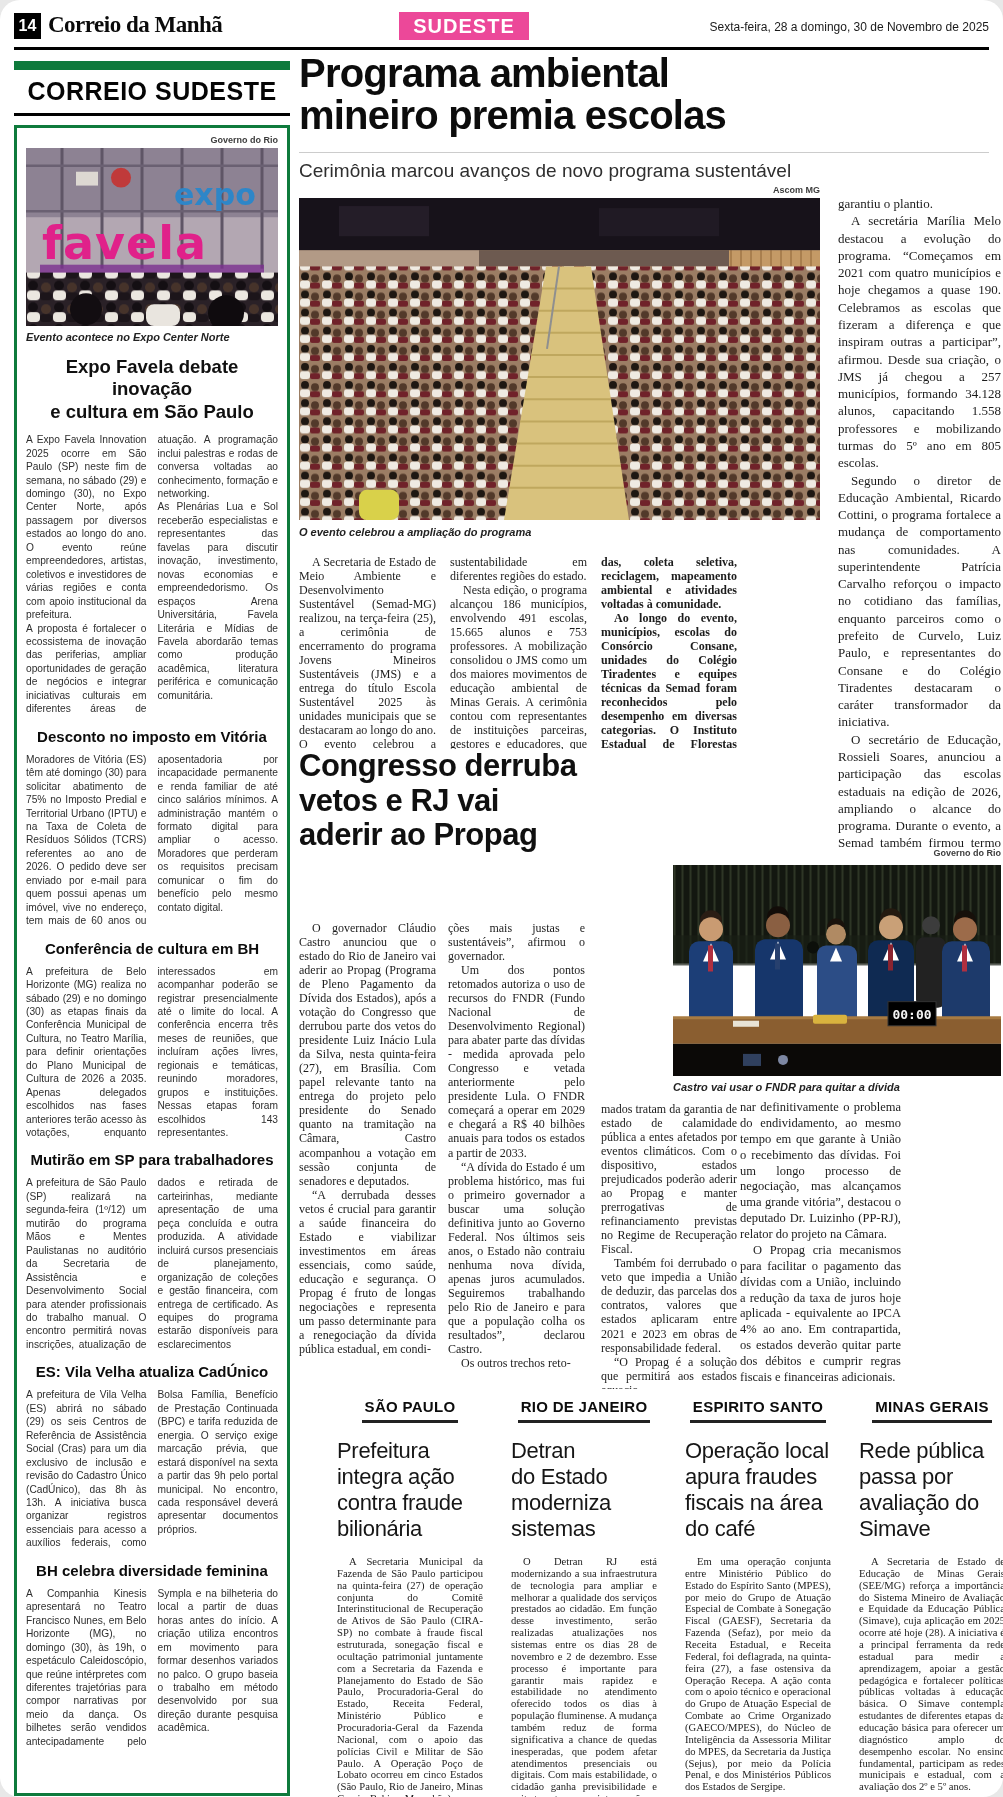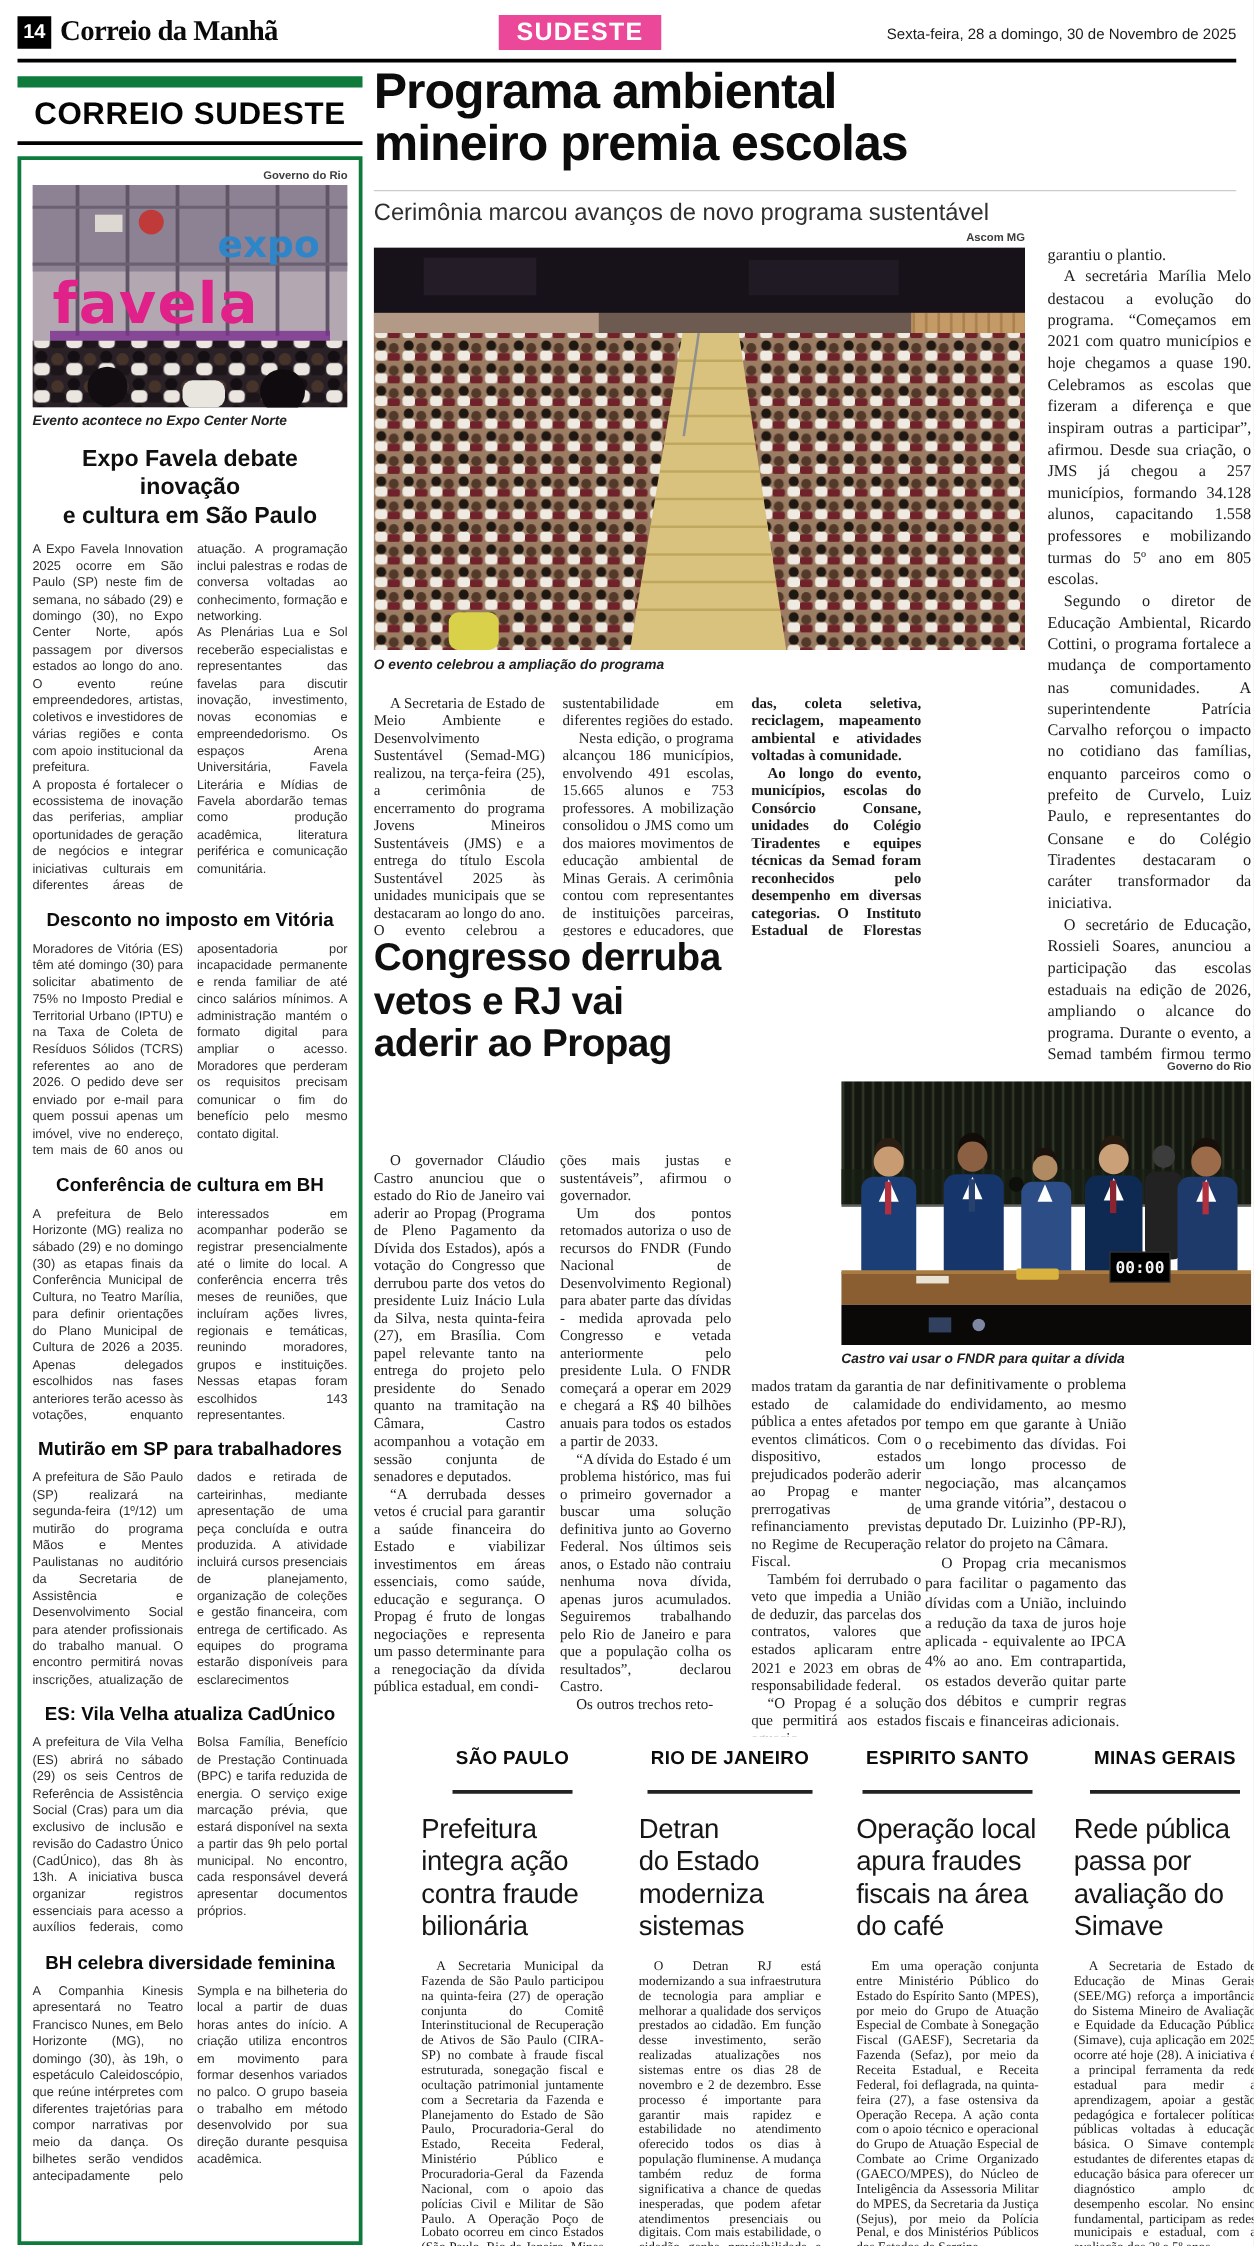--- a/index.html
+++ b/index.html
@@ -1,19 +1,19 @@
 <!DOCTYPE html>
 <html lang="pt-BR"><head>
 <meta charset="utf-8">
 <style>
   :root{ --green:#0e7a3c; --ink:#111; }
   *{ box-sizing:border-box; }
   html,body{ margin:0; padding:0; background:#e8e8e8; }
   .page{ position:relative; width:1003px; height:1797px; background:#fff; overflow:hidden;
-         font-family:"Liberation Sans", sans-serif; color:#1c1c1c; margin:0 auto; }
+         font-family:"Liberation Sans", sans-serif; color:#1c1c1c; margin:0 auto;border-radius:20px; }
 
   
   .pageno{ position:absolute; left:14px; top:13px; width:27px; height:26px; background:#000; color:#fff;
            font:700 16px/26px "Liberation Sans", sans-serif; text-align:center; }
   .masthead{ position:absolute; left:48px; top:12px; font:700 23px/26px "Liberation Serif", serif;
              letter-spacing:-0.5px; color:#0a0a0a; }
   .section-box{ position:absolute; left:399px; top:12px; width:130px; height:28px; background:#ec4899; color:#fff;
                 font:700 20px/28px "Liberation Sans", sans-serif; text-align:center; letter-spacing:1px; }
   .edition-date{ position:absolute; right:14px; top:20px; font:12px "Liberation Sans", sans-serif; color:#1a1a1a; }
   .header-rule{ position:absolute; left:14px; right:14px; top:47px; height:3px; background:#000; }
@@ -65,21 +65,21 @@
   .pg-col1{ left:299px; top:921px; width:137px; height:468px; }
   .pg-col2{ left:448px; top:921px; width:137px; height:468px; }
   .pg-col3{ left:601px; top:1102px; width:136px; height:287px; }
   .pg-col4{ left:740px; top:1100px; width:161px; height:289px; font-size:12.5px; line-height:1.27; }
 
   
   .brief{ position:absolute; top:1398px; width:146px; }
   .brief-1{ left:337px; } .brief-2{ left:511px; } .brief-3{ left:685px; } .brief-4{ left:859px; }
   .kicker-wrap{ text-align:center; }
   .kicker{ display:inline-block; font:800 15px "Liberation Sans", sans-serif; letter-spacing:.3px; color:#0c0c0c;
-           border-bottom:3px solid #222; padding:0 3px 17px; }
+           border-bottom:3px solid #222; padding:0 3px 5px; }
   .brief-headline{ font:500 22px/1.18 "Liberation Sans", sans-serif; letter-spacing:-0.3px; color:#161616;
                    margin:15px 0 0; white-space:pre-line; min-height:104px; }
   .brief-body{ margin-top:14px; font-family:"Liberation Serif", serif; font-size:10.6px; line-height:1.12;
                text-align:justify; color:#1c1c1c; hyphens:auto; }
   .brief-body p{ margin:0; text-indent:12px; }
 </style>
 </head>
 <body>
 
 <div class="page">

